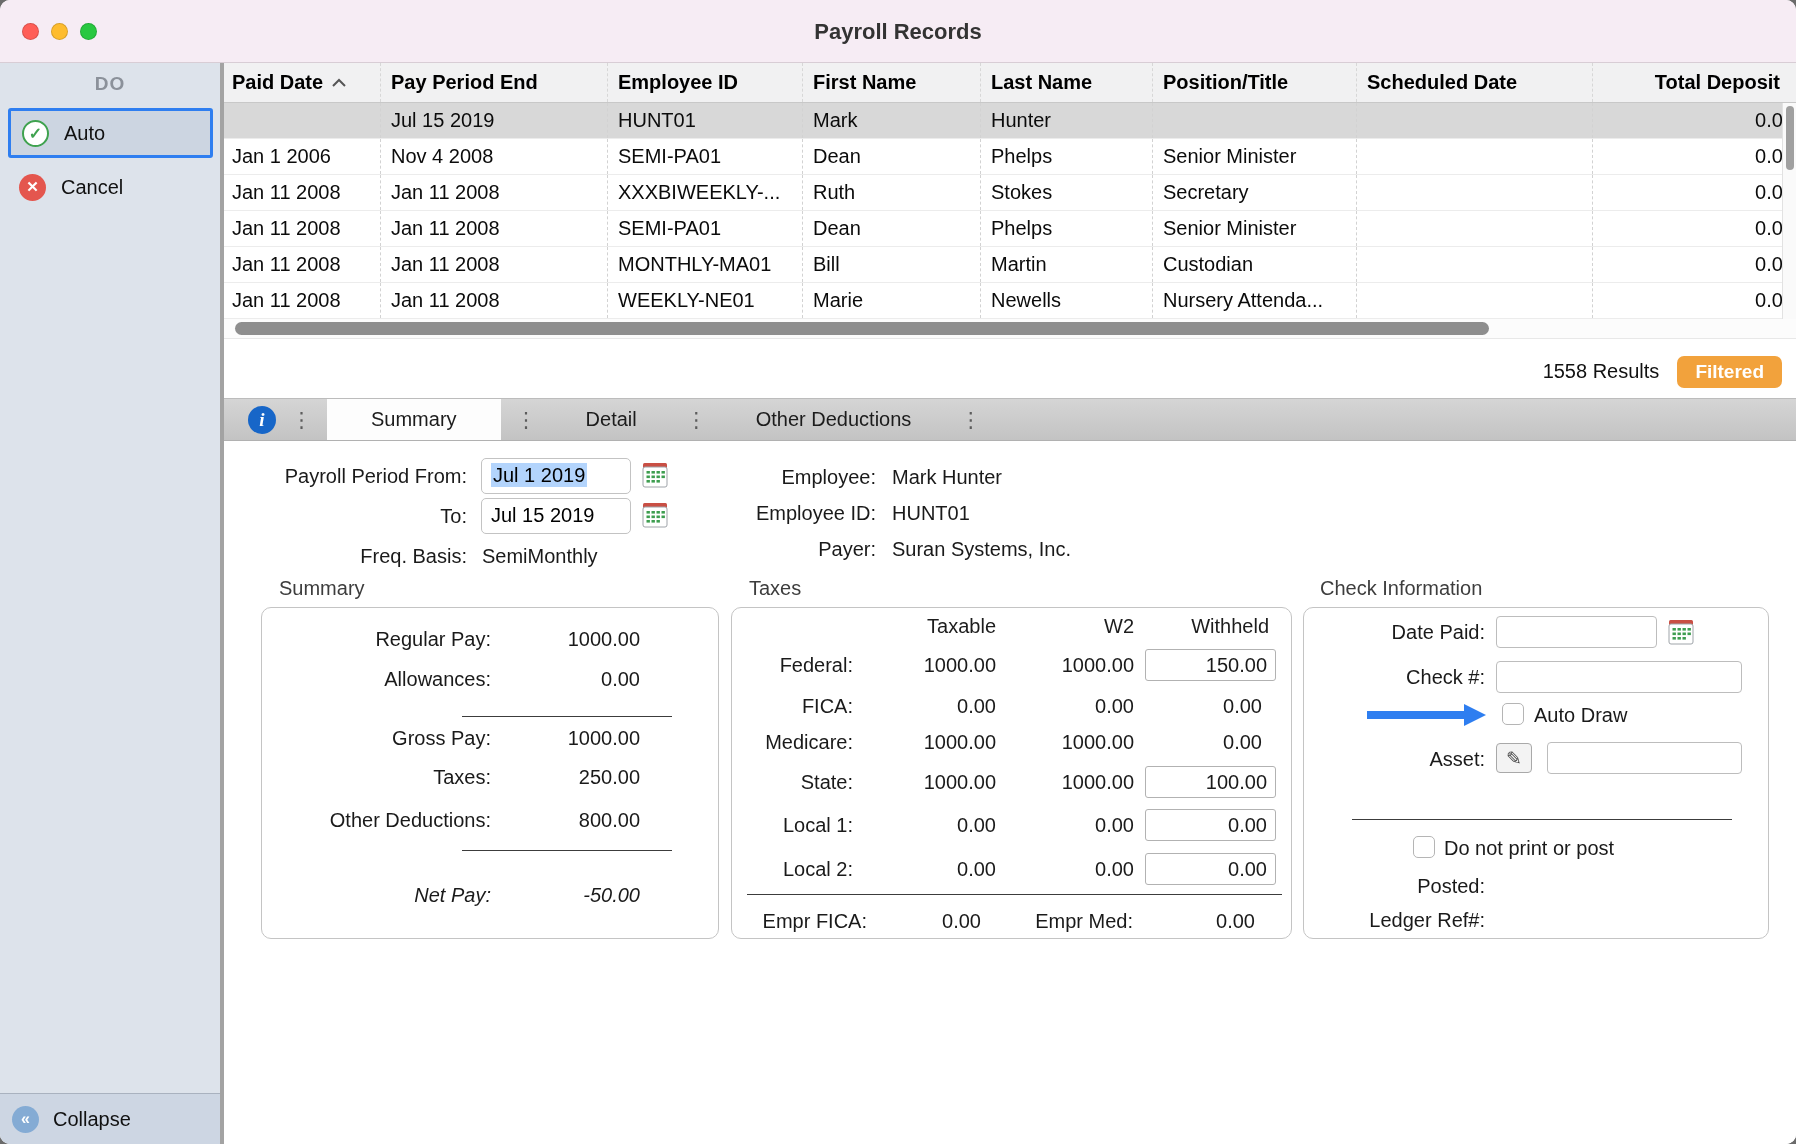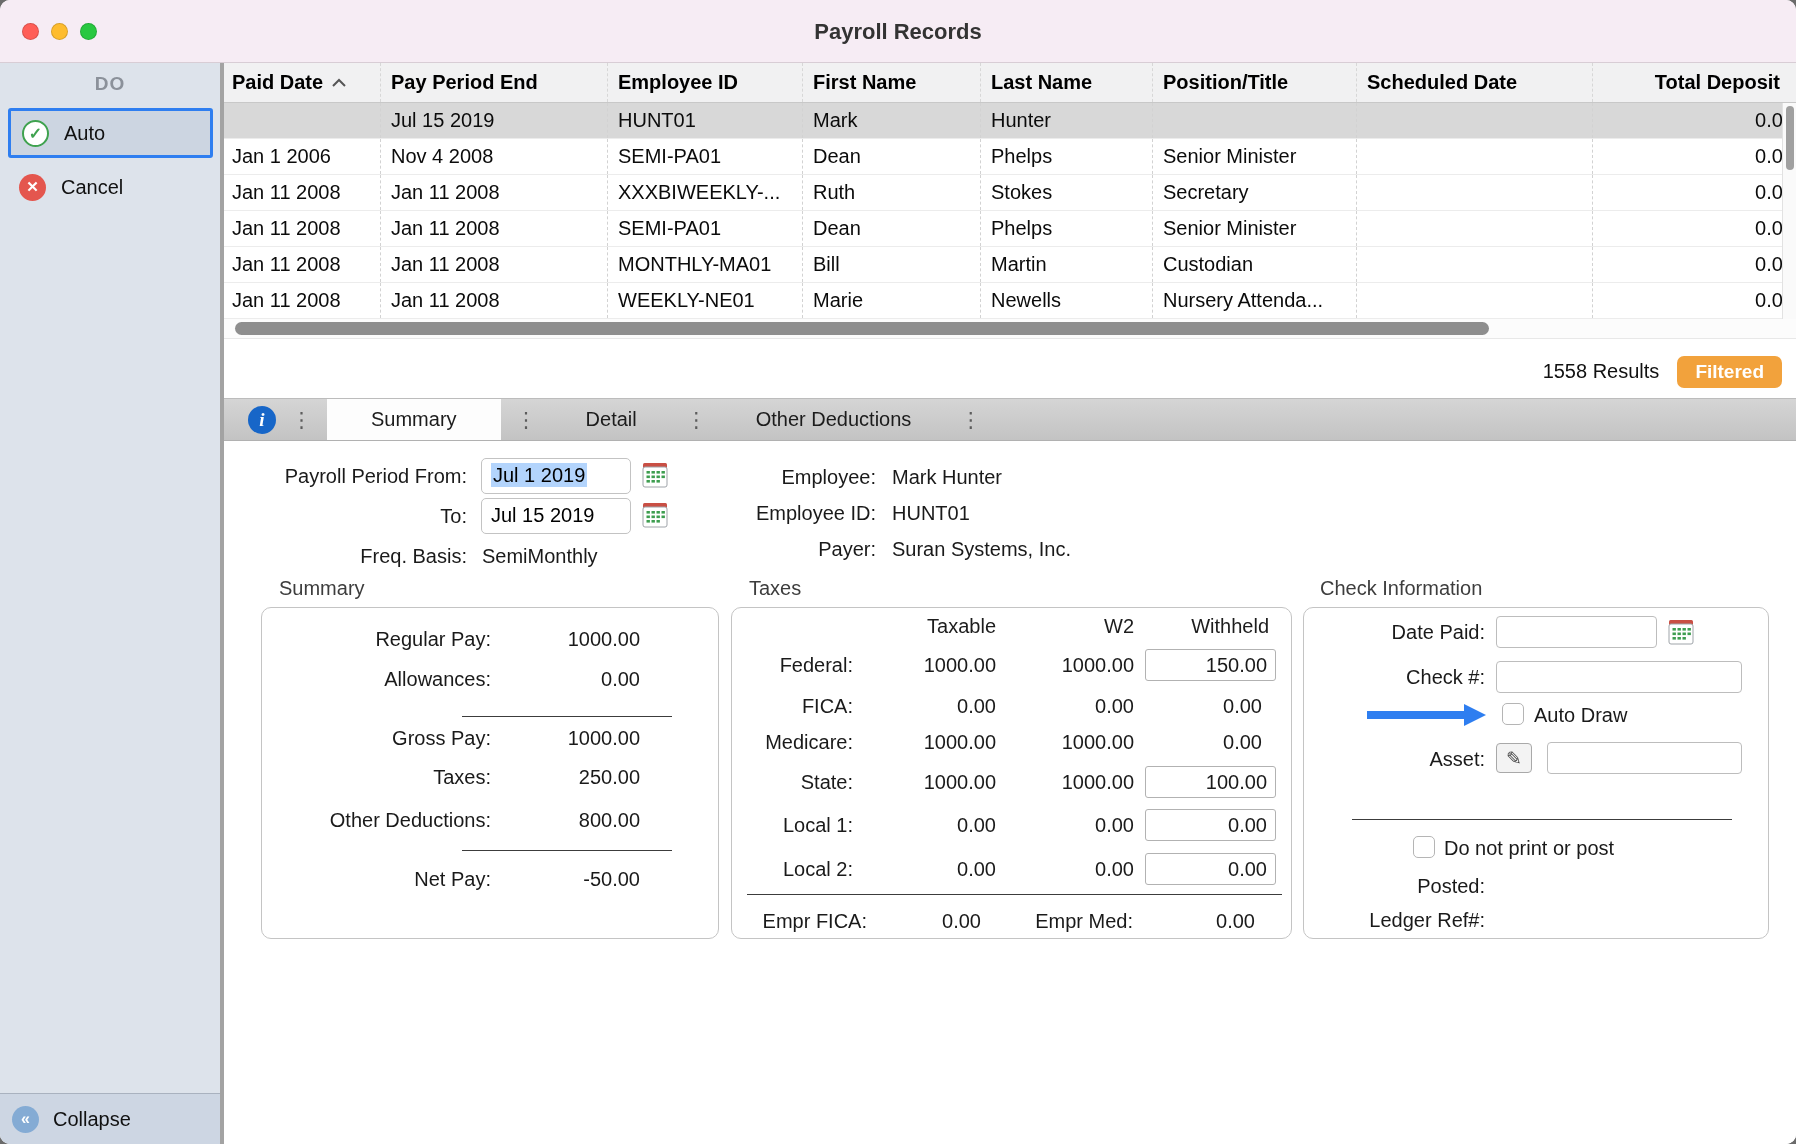--- a/index.html
+++ b/index.html
@@ -317,21 +317,21 @@
             <span class="sval">1000.00</span>
           </div>
           <div class="srow" style="top: 154px;">
             <span class="slbl">Taxes:</span>
             <span class="sval">250.00</span>
           </div>
           <div class="srow" style="top: 197px;">
             <span class="slbl">Other Deductions:</span>
             <span class="sval">800.00</span>
           </div>
-          <div class="srow" style="top: 256px;">
+          <div class="srow" style="top: 272px; font-style: italic;">
             <span class="slbl">Net Pay:</span>
             <span class="sval">-50.00</span>
           </div>
         </div>
 
       <div class="gbox box-taxes">
         <div class="xhead" style="top:2px;">
           <span class="xh" style="right:295px;">Taxable</span>
           <span class="xh" style="right:157px;">W2</span>
           <span class="xh" style="right:22px;">Withheld</span>

